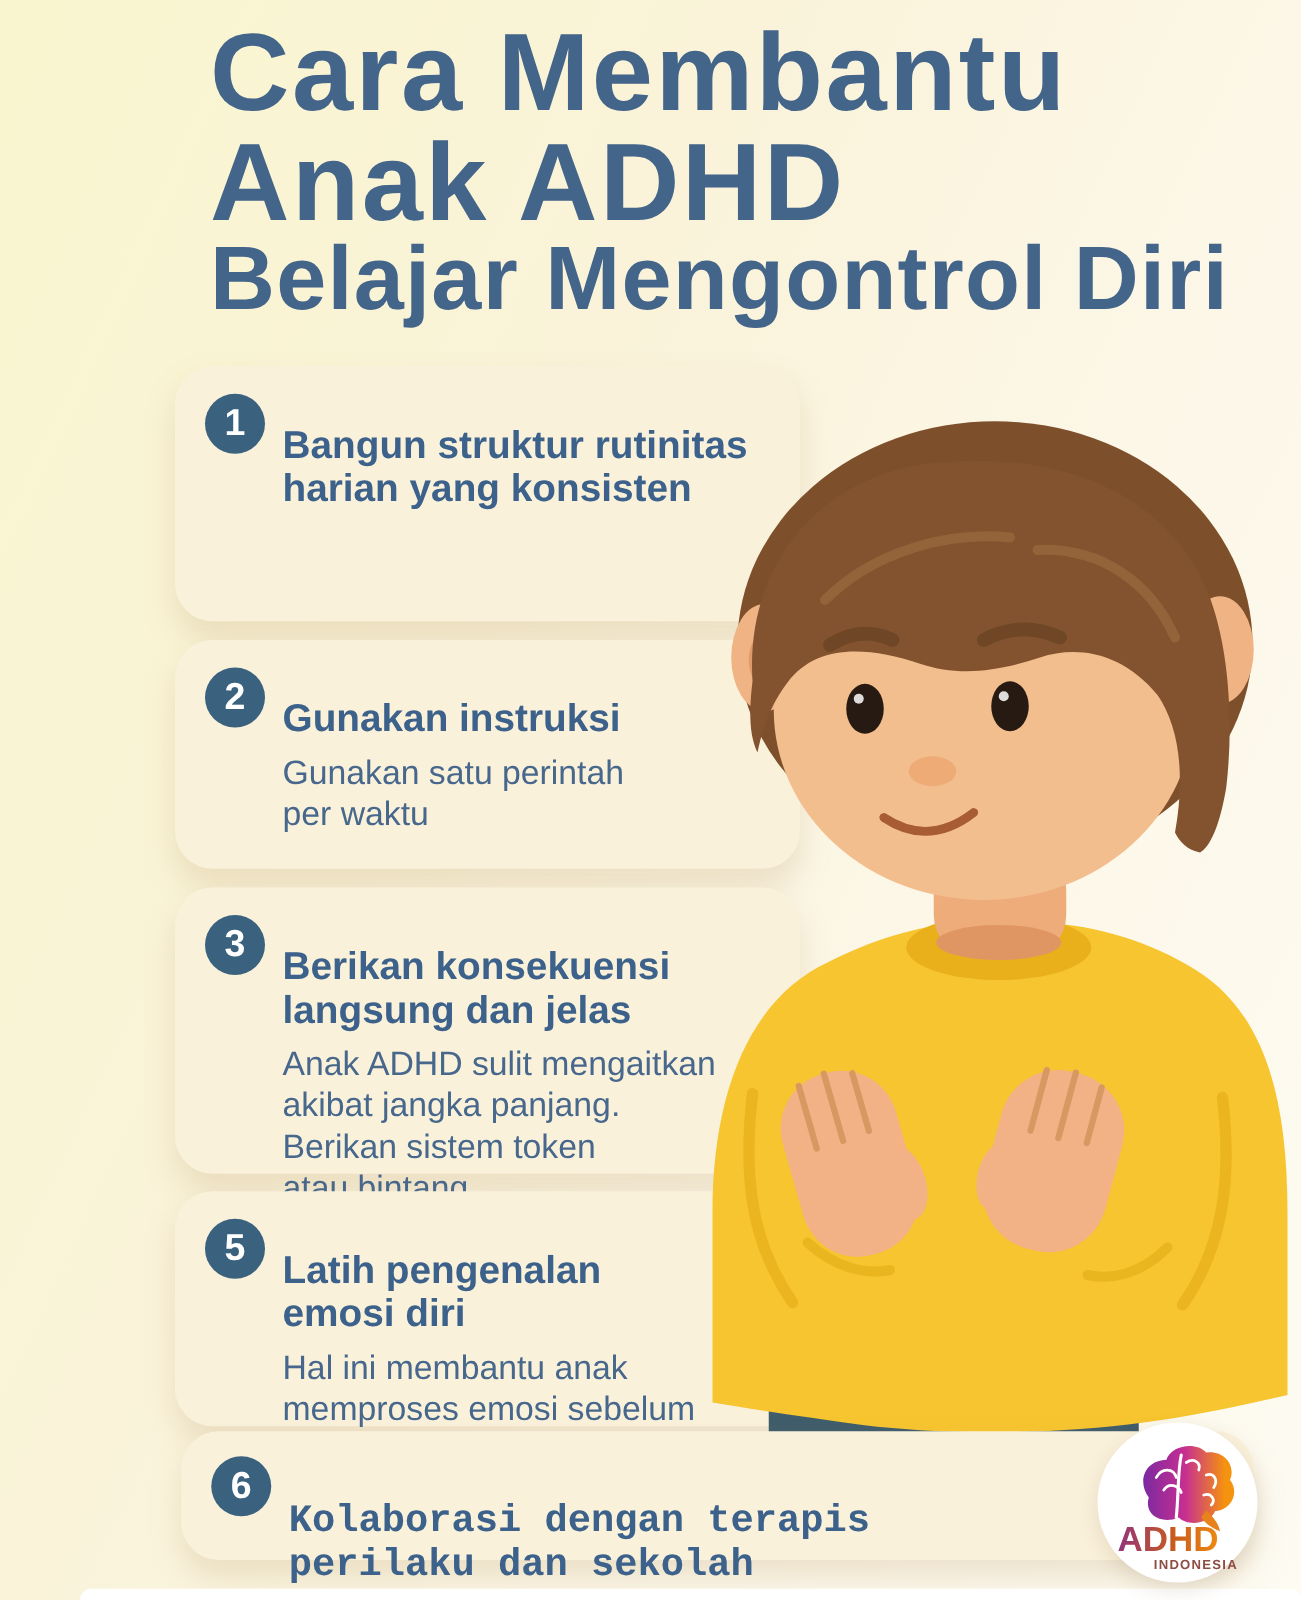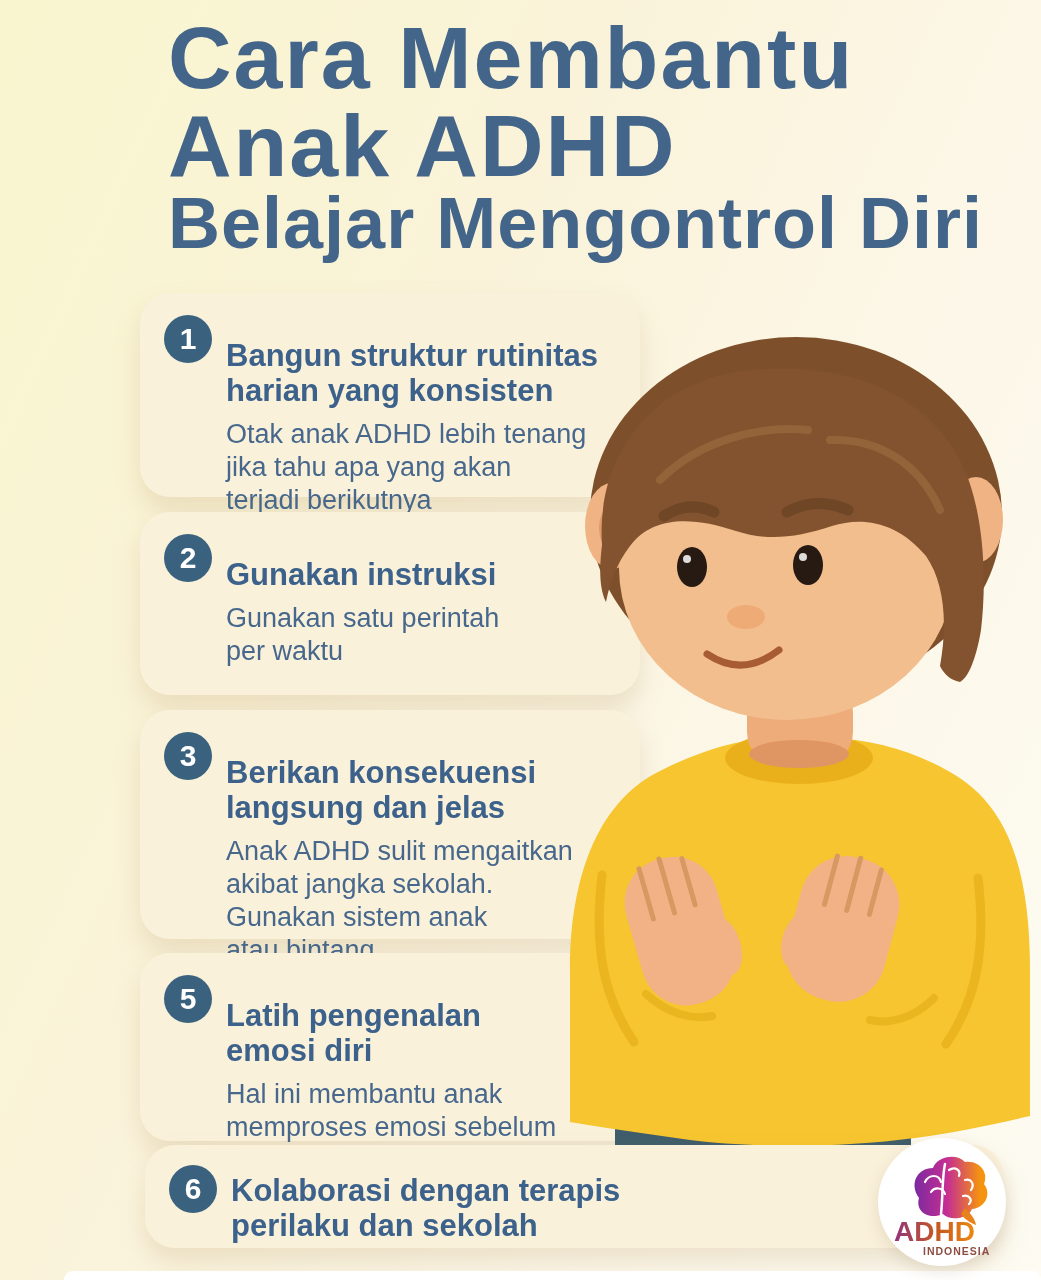--- a/index.html
+++ b/index.html
@@ -21,21 +21,21 @@
   .heading{color:#3C618B;font-weight:800;font-size:31px;line-height:35px;}
   .bodytext{margin-top:10px;color:#47688C;font-weight:500;font-size:27px;line-height:33px;}
   .line{display:block;white-space:nowrap;}
 
   .c1{left:140px;top:293px;width:500px;height:204px;}
   .c2{left:140px;top:512px;width:500px;height:183px;}
   .c3{left:140px;top:710px;width:500px;height:229px;}
   .c5{left:140px;top:953px;width:500px;height:188px;}
   .c6{left:145px;top:1145px;width:858px;height:103px;z-index:3;}
   .c6 .badge{top:20px;}
-  .c6 .content{top:1px;}
+  .c6 .content{top:28px;font-family:Liberation Mono, monospace;}
 
   .boy{position:absolute;left:540px;top:330px;width:501px;height:830px;z-index:2;}
 
   .logo-circle{position:absolute;left:878px;top:1138px;width:128px;height:128px;border-radius:50%;
                background:#ffffff;z-index:4;box-shadow:0 6px 16px rgba(120,90,40,.15);text-align:center;}
   .bottom-card{position:absolute;left:64px;top:1271px;width:977px;height:9px;background:#ffffff;
                border-radius:26px 26px 0 0;z-index:3;}
 </style>
 </head>
 <body>
@@ -48,25 +48,20 @@
     <div class="subtitle">Belajar Mengontrol Diri</div>
   </div>
 
   <div class="card c1">
     <div class="badge">1</div>
     <div class="content">
       <div class="heading">
         <span class="line">Bangun struktur rutinitas</span>
         <span class="line">harian yang konsisten</span>
       </div>
-      <div class="bodytext">
-        <span class="line">Otak anak ADHD lebih tenang</span>
-        <span class="line">jika tahu apa yang akan</span>
-        <span class="line">terjadi berikutnya</span>
-      </div>
     </div>
   </div>
 
   <div class="card c2">
     <div class="badge">2</div>
     <div class="content">
       <div class="heading">
         <span class="line">Gunakan instruksi</span>
       </div>
       <div class="bodytext">
@@ -78,22 +73,22 @@
 
   <div class="card c3">
     <div class="badge">3</div>
     <div class="content">
       <div class="heading">
         <span class="line">Berikan konsekuensi</span>
         <span class="line">langsung dan jelas</span>
       </div>
       <div class="bodytext">
         <span class="line">Anak ADHD sulit mengaitkan</span>
-        <span class="line">akibat jangka sekolah.</span>
-        <span class="line">Gunakan sistem anak</span>
+        <span class="line">akibat jangka panjang.</span>
+        <span class="line">Berikan sistem token</span>
         <span class="line">atau bintang</span>
       </div>
     </div>
   </div>
 
   <div class="card c5">
     <div class="badge">5</div>
     <div class="content">
       <div class="heading">
         <span class="line">Latih pengenalan</span>

